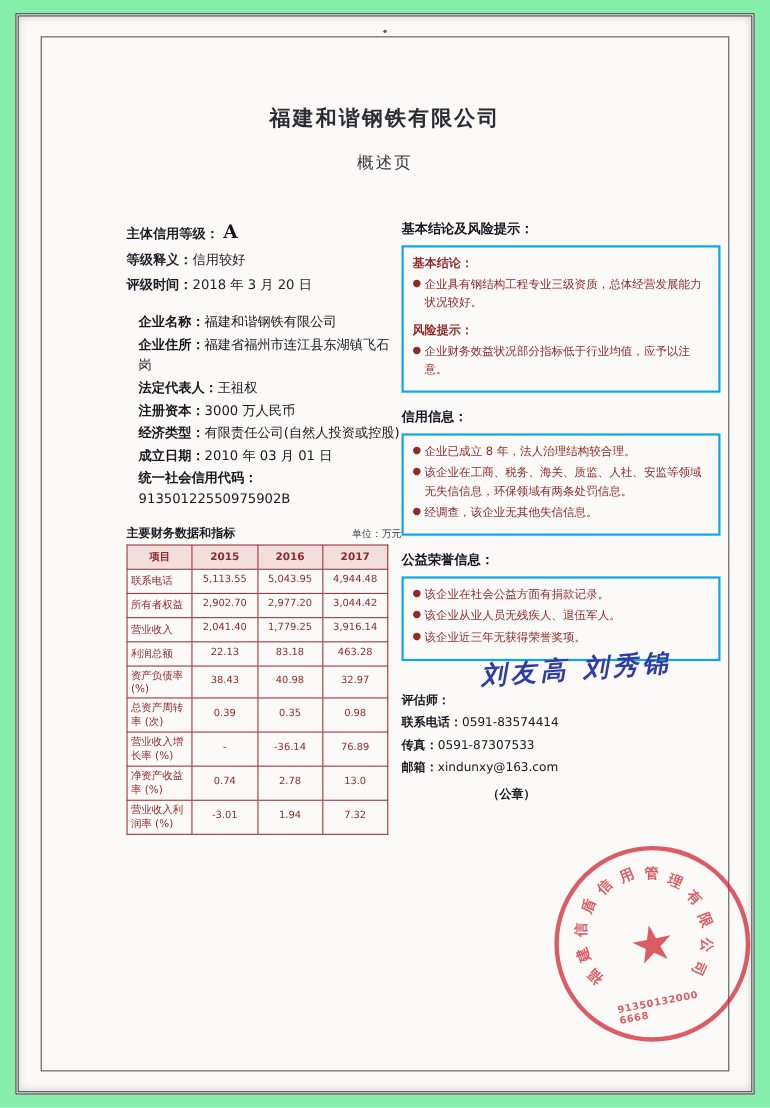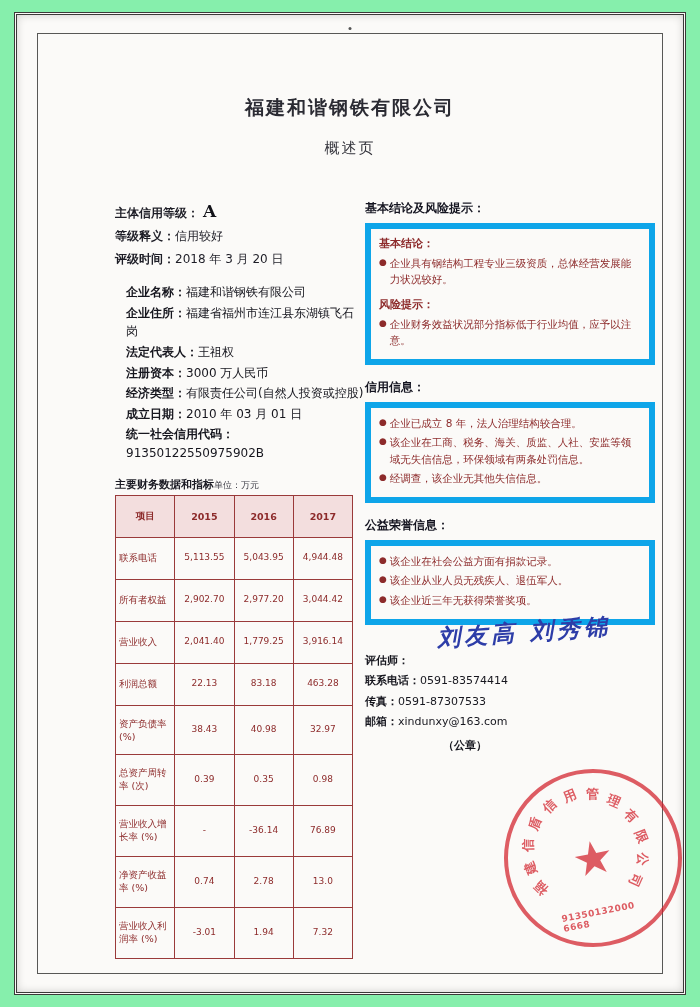--- a/index.html
+++ b/index.html
@@ -71,31 +71,31 @@
   .rating-val{color:#1d1d26;}
   .company-block{margin-top:16px;margin-left:11px;}
   .cb-row{
     font-size:12px;color:#16161e;line-height:1.55;margin-bottom:2px;
   }
   .cb-row .lbl{font-weight:bold;}
   .cb-row .val{font-weight:normal;}
   
   .tbl-cap{
     margin-top:14px;font-size:11px;font-weight:bold;color:#1b1b24;
-    display:flex;align-items:flex-end;
+    display:flex;justify-content:space-between;align-items:flex-end;
   }
   .tbl-cap .unit{font-size:9px;font-weight:normal;color:#3a3a44;}
   table.fin{
     border-collapse:collapse;width:238px;margin-top:3px;
     table-layout:fixed;
   }
   table.fin th, table.fin td{
     border:1px solid #9a3a3a;
     font-size:9.5px;
-    padding:12px 3px;
+    padding:2px 3px;
     color:#8d2b2b;
     height:17px;
   }
   table.fin th{
     background:#f3dede;
     text-align:center;
     font-weight:bold;
     color:#8d2b2b;
   }
   table.fin td.item{
@@ -105,21 +105,21 @@
     text-align:center;
     white-space:normal;
     line-height:1.05;
     font-size:9px;
   }
   
   .sec-title{
     font-size:12px;font-weight:bold;color:#141420;margin:0 0 6px 0;
   }
   .box{
-    border:6px solid #0ea5e9;
+    border:2px solid #0ea5e9;
     padding:7px 8px 8px 8px;
     margin-bottom:14px;
     min-height:30px;
   }
   .box-head{
     font-size:11px;font-weight:bold;color:#8d2b2b;margin-bottom:4px;
   }
   .bullet{
     font-size:10.5px;color:#8d2b2b;line-height:1.55;
     display:flex;align-items:flex-start;margin-bottom:3px;

